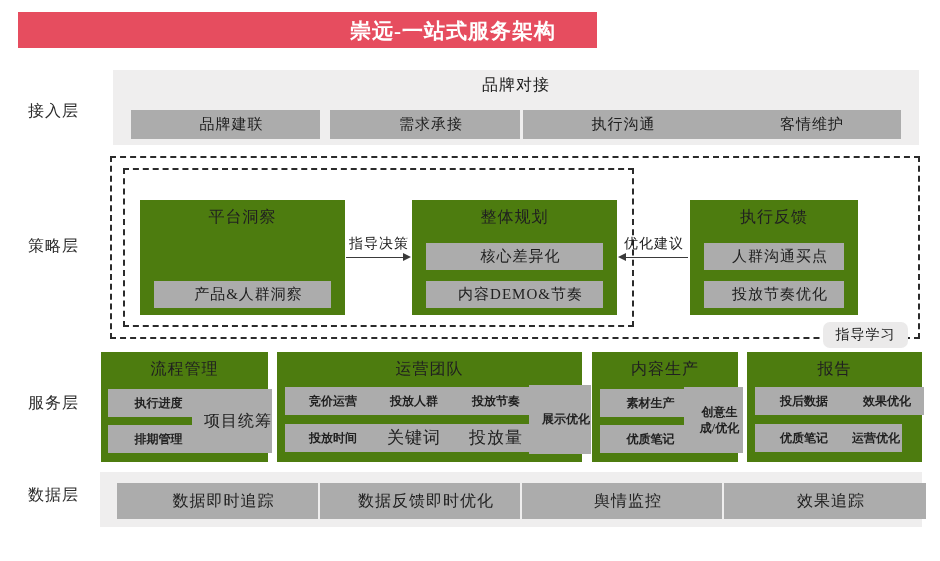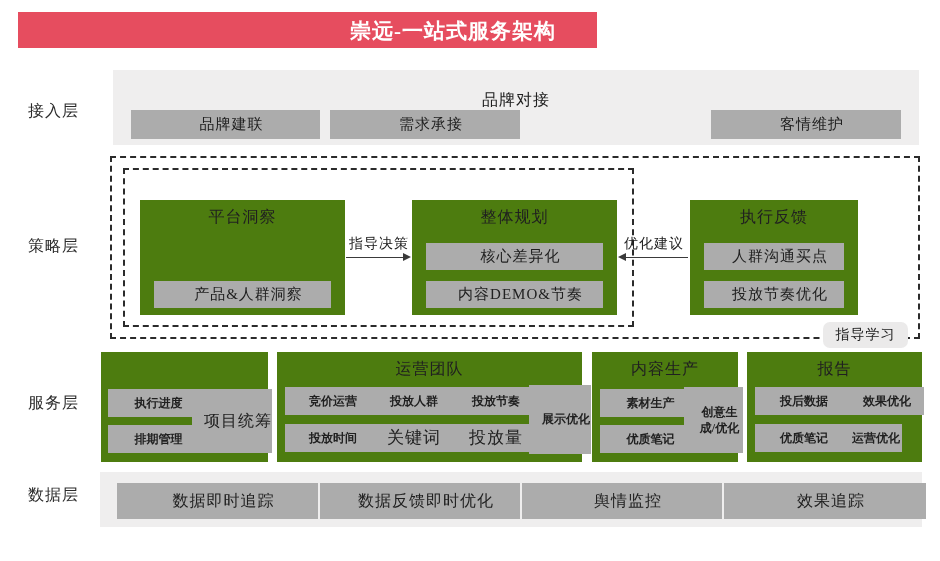--- a/index.html
+++ b/index.html
@@ -7,21 +7,21 @@
     position:relative;width:940px;height:561px;background:#ffffff;overflow:hidden;
     font-family:"Liberation Serif","DejaVu Serif",serif;color:#262424;
   }
   .banner{position:absolute;left:18px;top:12px;width:579px;height:36px;background:#e64d5f;}
   .banner-title{
     position:absolute;left:332px;top:5px;color:#ffffff;font-size:21px;font-weight:bold;
     white-space:nowrap;letter-spacing:1px;
   }
   .layer-label{position:absolute;left:28px;font-size:16px;color:#2b2b2b;white-space:nowrap;letter-spacing:1px;}
   .panel{position:absolute;background:#efeeee;}
-  .panel-header{text-align:center;font-size:16px;padding-top:20px;letter-spacing:1px;color:#202020;}
+  .panel-header{text-align:center;font-size:16px;padding-top:5px;letter-spacing:1px;color:#202020;}
   .gbox{
     position:absolute;background:#acacac;display:flex;align-items:center;justify-content:center;
     text-align:center;font-size:15px;color:#202020;letter-spacing:1px;line-height:1.25;padding-left:12px;
   }
   .small{font-size:12px;font-weight:600;letter-spacing:0;}
   .big{font-size:17px;letter-spacing:1px;font-weight:400;}
   .tall{line-height:1.35;}
   .dashed{position:absolute;border:2px dashed #2b2b2b;box-sizing:border-box;background:transparent;}
   .sgroup{position:absolute;background:#4d7c0f;}
   .sgroup .panel-header{padding-top:7px;}
@@ -48,20 +48,21 @@
 
   <div class="layer-label" style="top:101px">接入层</div>
   <div class="layer-label" style="top:236px">策略层</div>
   <div class="layer-label" style="top:393px">服务层</div>
   <div class="layer-label" style="top:485px">数据层</div>
 
   <div class="panel" style="left:113px;top:70px;width:806px;height:75px">
     <div class="panel-header">品牌对接</div>
     <div class="gbox" style="left:18px;top:40px;width:177px;height:29px">品牌建联</div>
     <div class="gbox" style="left:217px;top:40px;width:178px;height:29px">需求承接</div>
+    <div class="gbox" style="left:410px;top:40px;width:177px;height:29px">执行沟通</div>
     <div class="gbox" style="left:598px;top:40px;width:178px;height:29px">客情维护</div>
   </div>
 
   <div class="dashed" style="left:110px;top:156px;width:810px;height:183px"></div>
   <div class="dashed" style="left:123px;top:168px;width:511px;height:159px"></div>
 
   <div class="sgroup" style="left:140px;top:200px;width:205px;height:115px">
     <div class="panel-header">平台洞察</div>
     <div class="gbox sitem" style="top:81px">产品&amp;人群洞察</div>
   </div>
@@ -86,20 +87,21 @@
 
   <div class="arrow" style="left:618px;top:235px;width:72px">
     <div class="arrow-label">优化建议</div>
     <div class="aline" style="left:8px;width:62px"></div>
     <div class="ahead ahead-left" style="left:0"></div>
   </div>
 
   <div class="corner">指导学习</div>
 
   <div class="sgroup" style="left:101px;top:352px;width:167px;height:110px">
+    <div class="panel-header">流程管理</div>
     <div class="gbox small" style="left:7px;top:37px;width:77px;height:28px">执行进度</div>
     <div class="gbox small" style="left:7px;top:73px;width:77px;height:28px">排期管理</div>
     <div class="gbox tall" style="left:91px;top:37px;width:68px;height:64px;font-size:16px">项目统筹</div>
   </div>
 
   <div class="sgroup" style="left:277px;top:352px;width:305px;height:110px">
     <div class="panel-header">运营团队</div>
     <div class="gbox small" style="left:8px;top:35px;width:72px;height:28px">竞价运营</div>
     <div class="gbox small" style="left:89px;top:35px;width:72px;height:28px">投放人群</div>
     <div class="gbox small" style="left:171px;top:35px;width:72px;height:28px">投放节奏</div>

